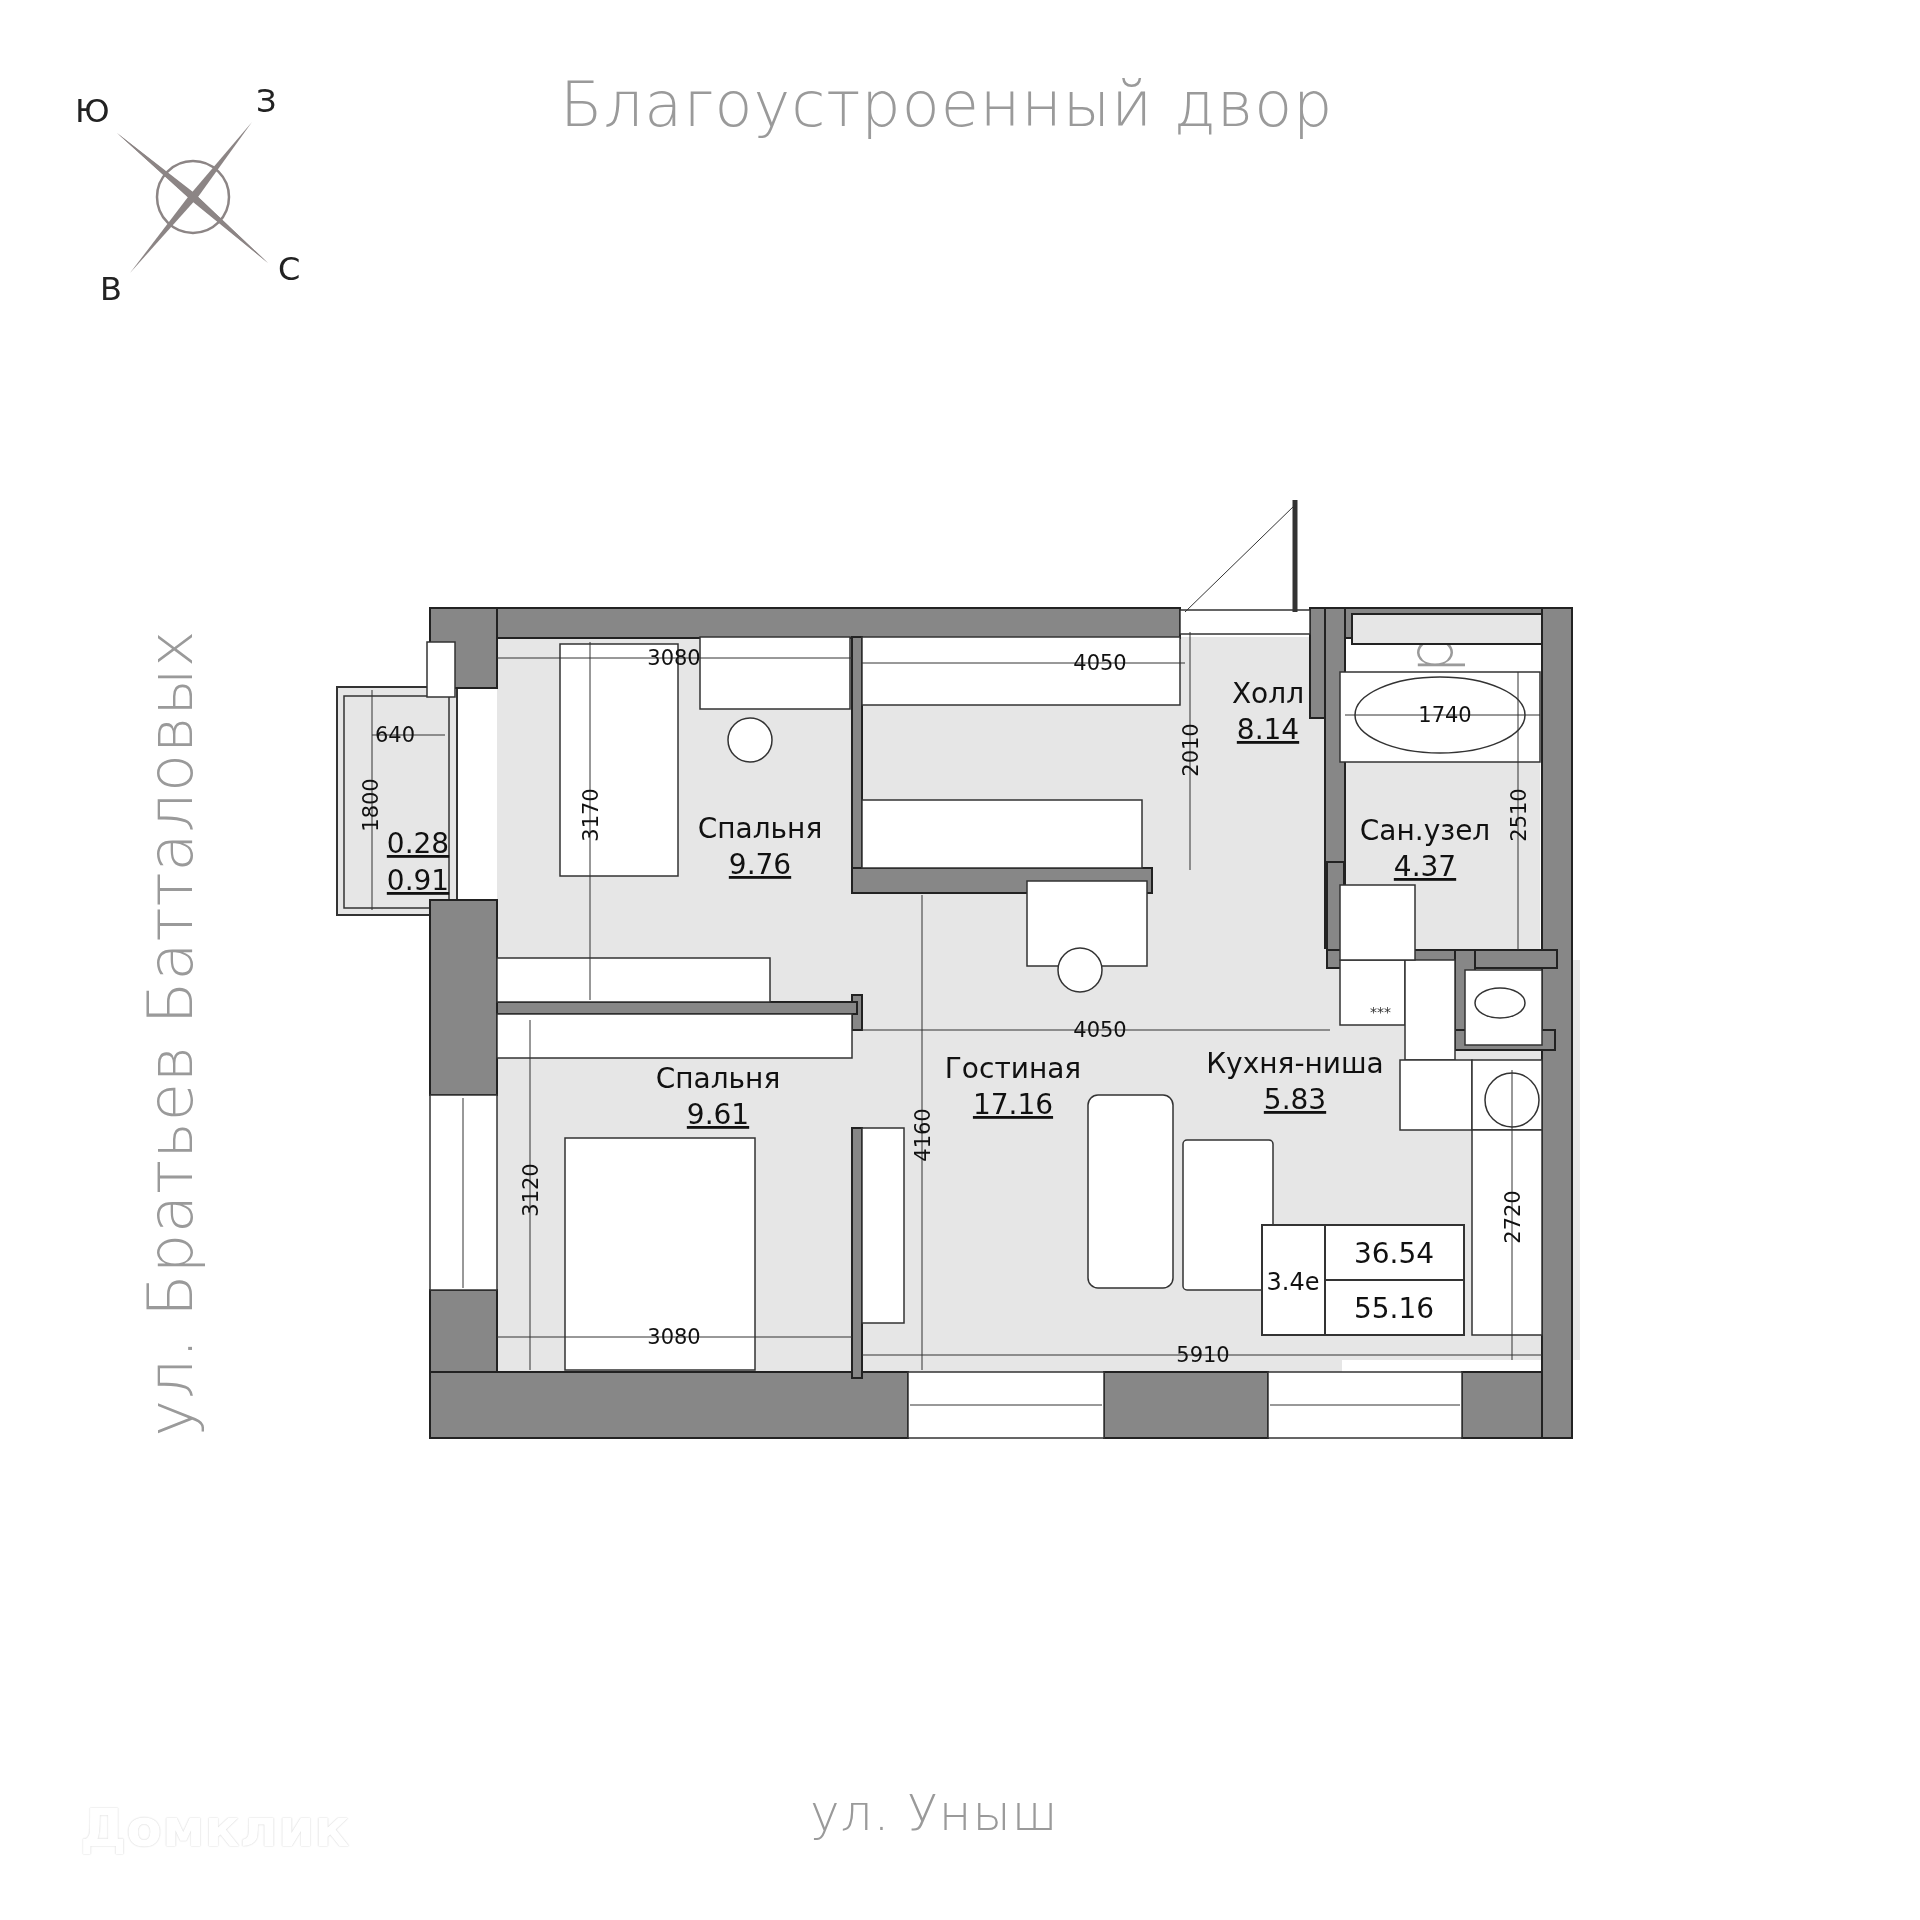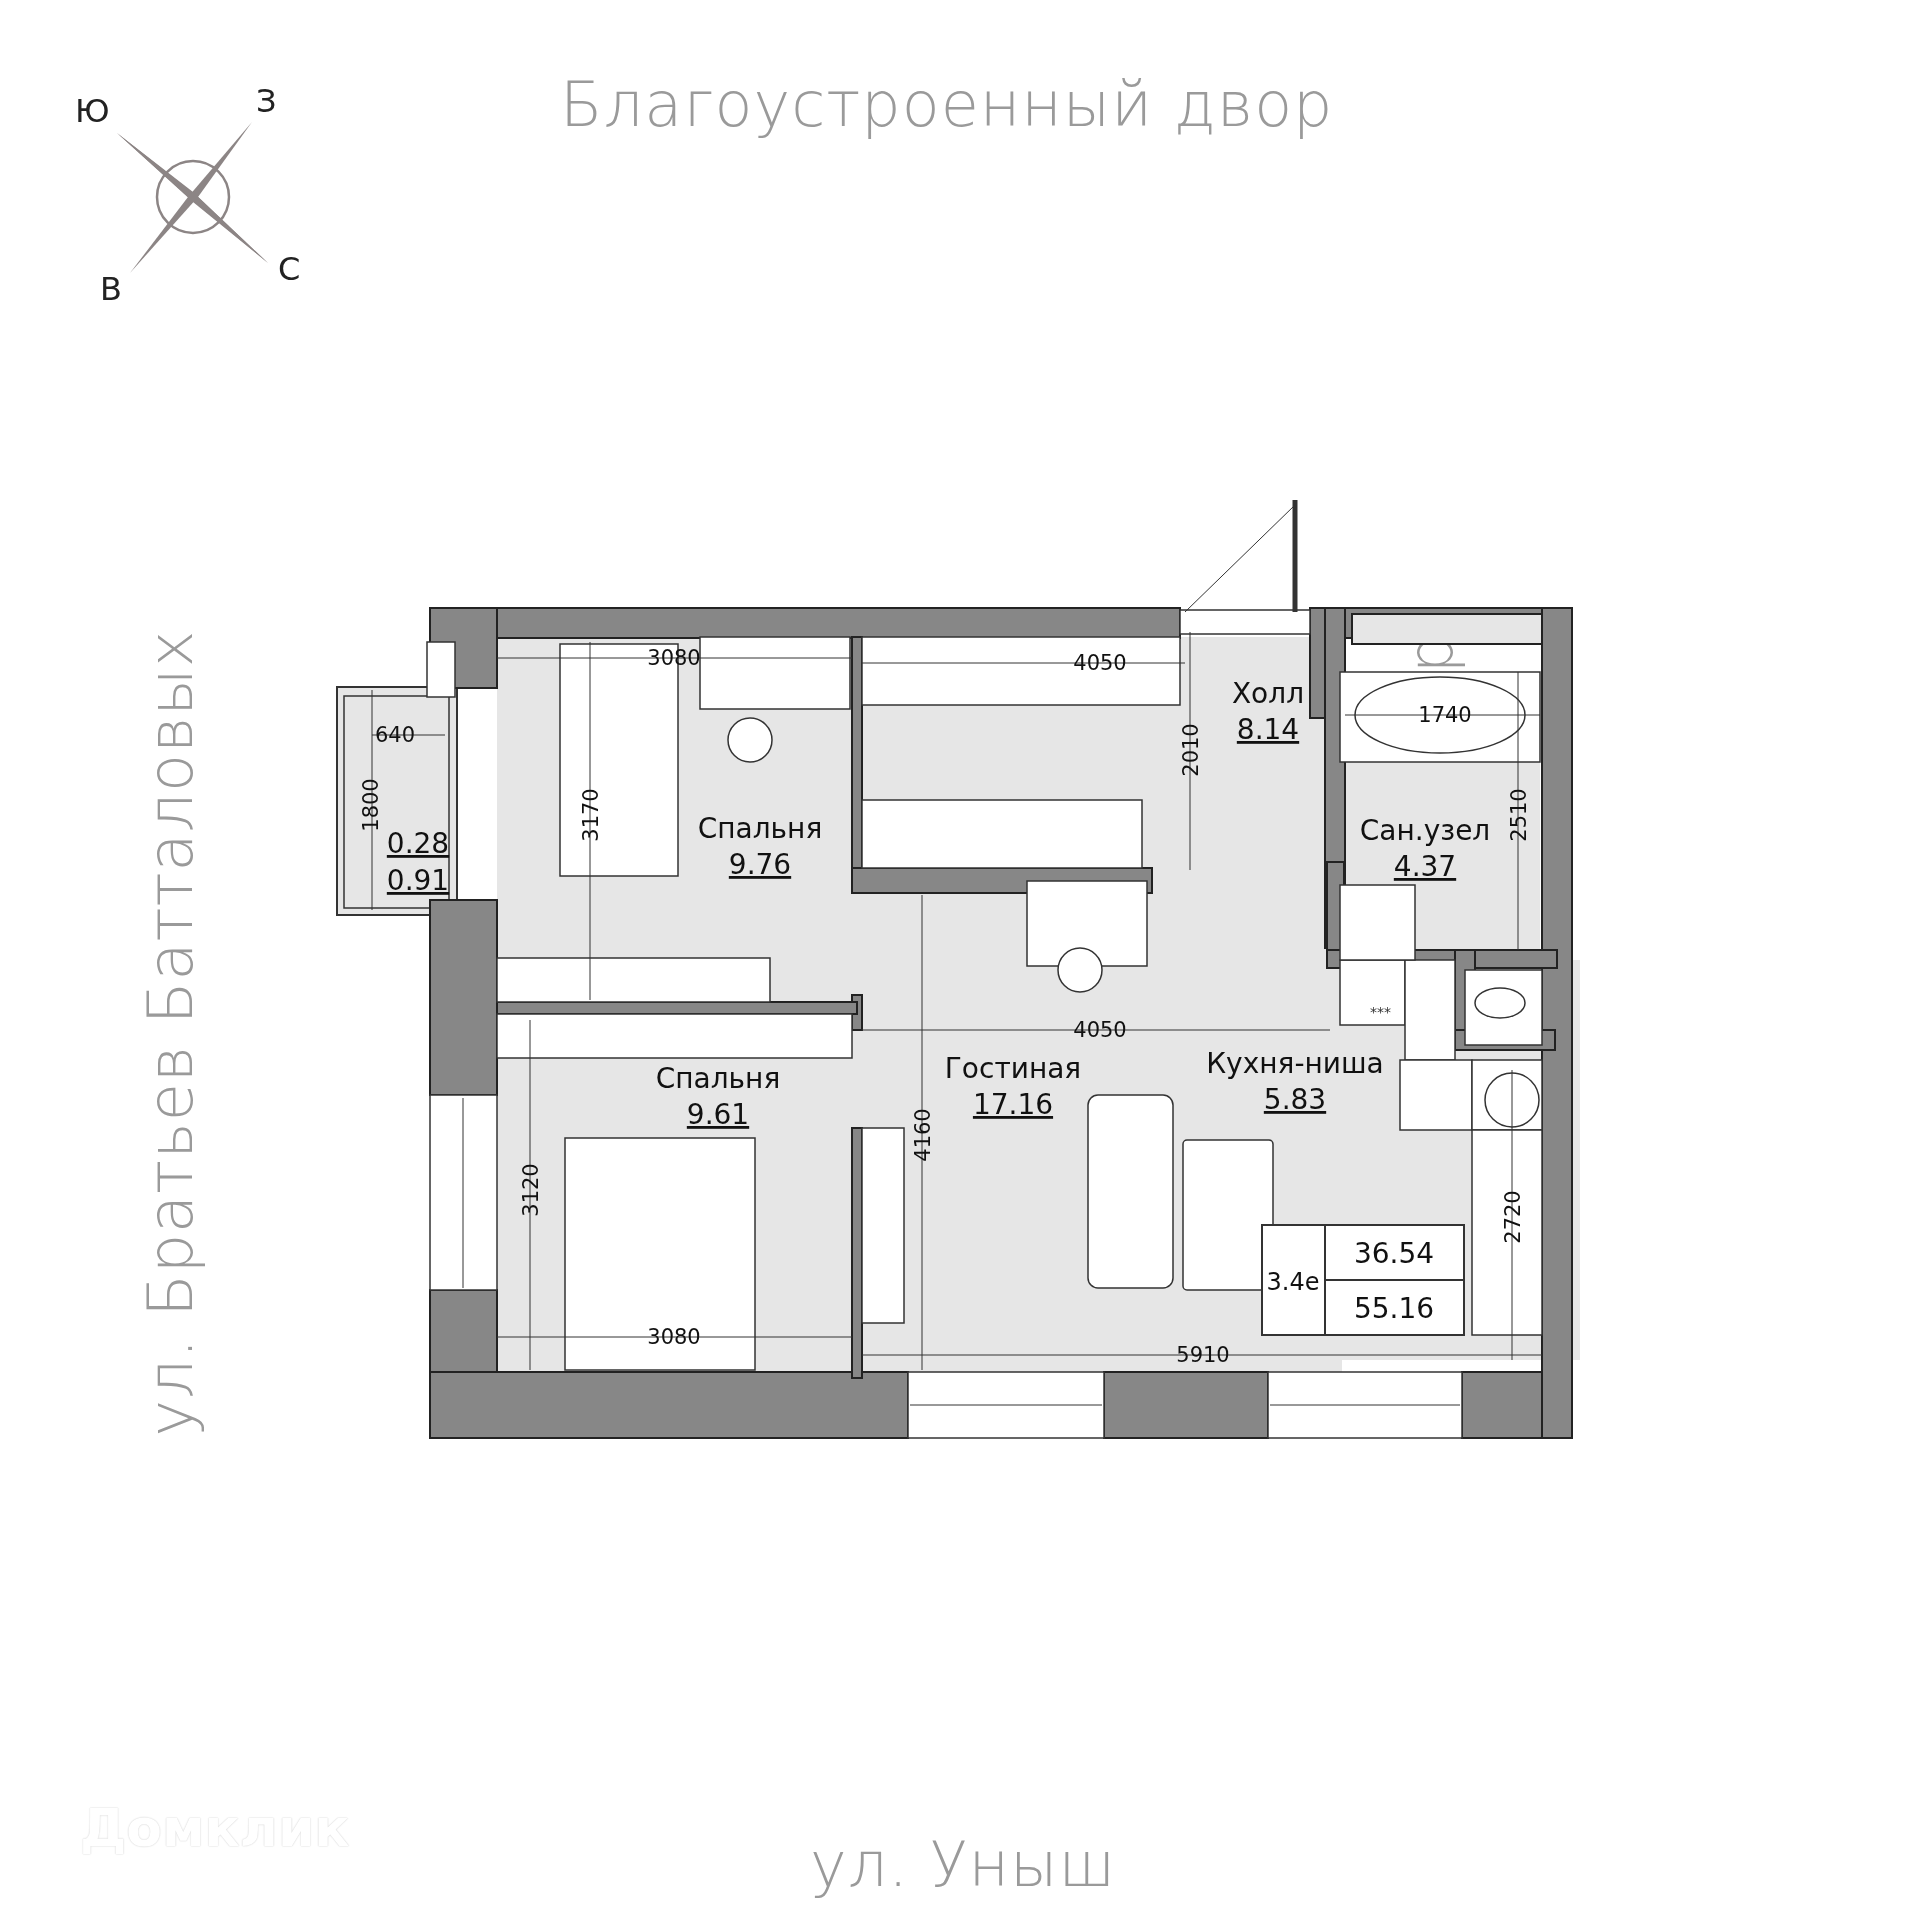--- a/index.html
+++ b/index.html
@@ -1,19 +1,19 @@
 <!DOCTYPE html>
 <html><head>
 <meta charset="utf-8">
 <style>
   html, body { margin:0; padding:0; background:#ffffff; }
   body { width:1920px; height:1920px; position:relative; overflow:hidden; font-family:"DejaVu Sans", sans-serif; }
   .street { position:absolute; color:#9a9a9a; font-family:"DejaVu Sans", sans-serif; font-weight:300; white-space:nowrap; letter-spacing:1px; }
   #st-top { left:560px; top:68px; font-size:62px; }
-  #st-bottom { left:810px; top:1784px; font-size:62px;margin-top:44px; }
+  #st-bottom { left:810px; top:1784px; font-size:50px; }
   #st-left { left:-230px; top:1000px; font-size:62px; transform:rotate(-90deg); transform-origin:center; width:800px; text-align:center; }
   #st-right { left:1430px; top:960px; font-size:62px; transform:rotate(-90deg); transform-origin:center; width:800px; text-align:center; margin-left:-400px; }
   .compass-letter { position:absolute; font-size:32px; color:#222; }
   .watermark { position:absolute; left:80px; top:1798px; font-size:52px; font-weight:bold; color:#fff; text-shadow:0 0 2px #ddd, 0 0 1px #ccc; }
   svg text { font-family:"DejaVu Sans", sans-serif; }
   .room-label { font-size:28px; fill:#111; text-anchor:middle; }
   .dim { font-size:21px; fill:#111; text-anchor:middle; }
   .area-num { font-size:28px; fill:#111; text-anchor:middle; }
 </style>
 </head>

